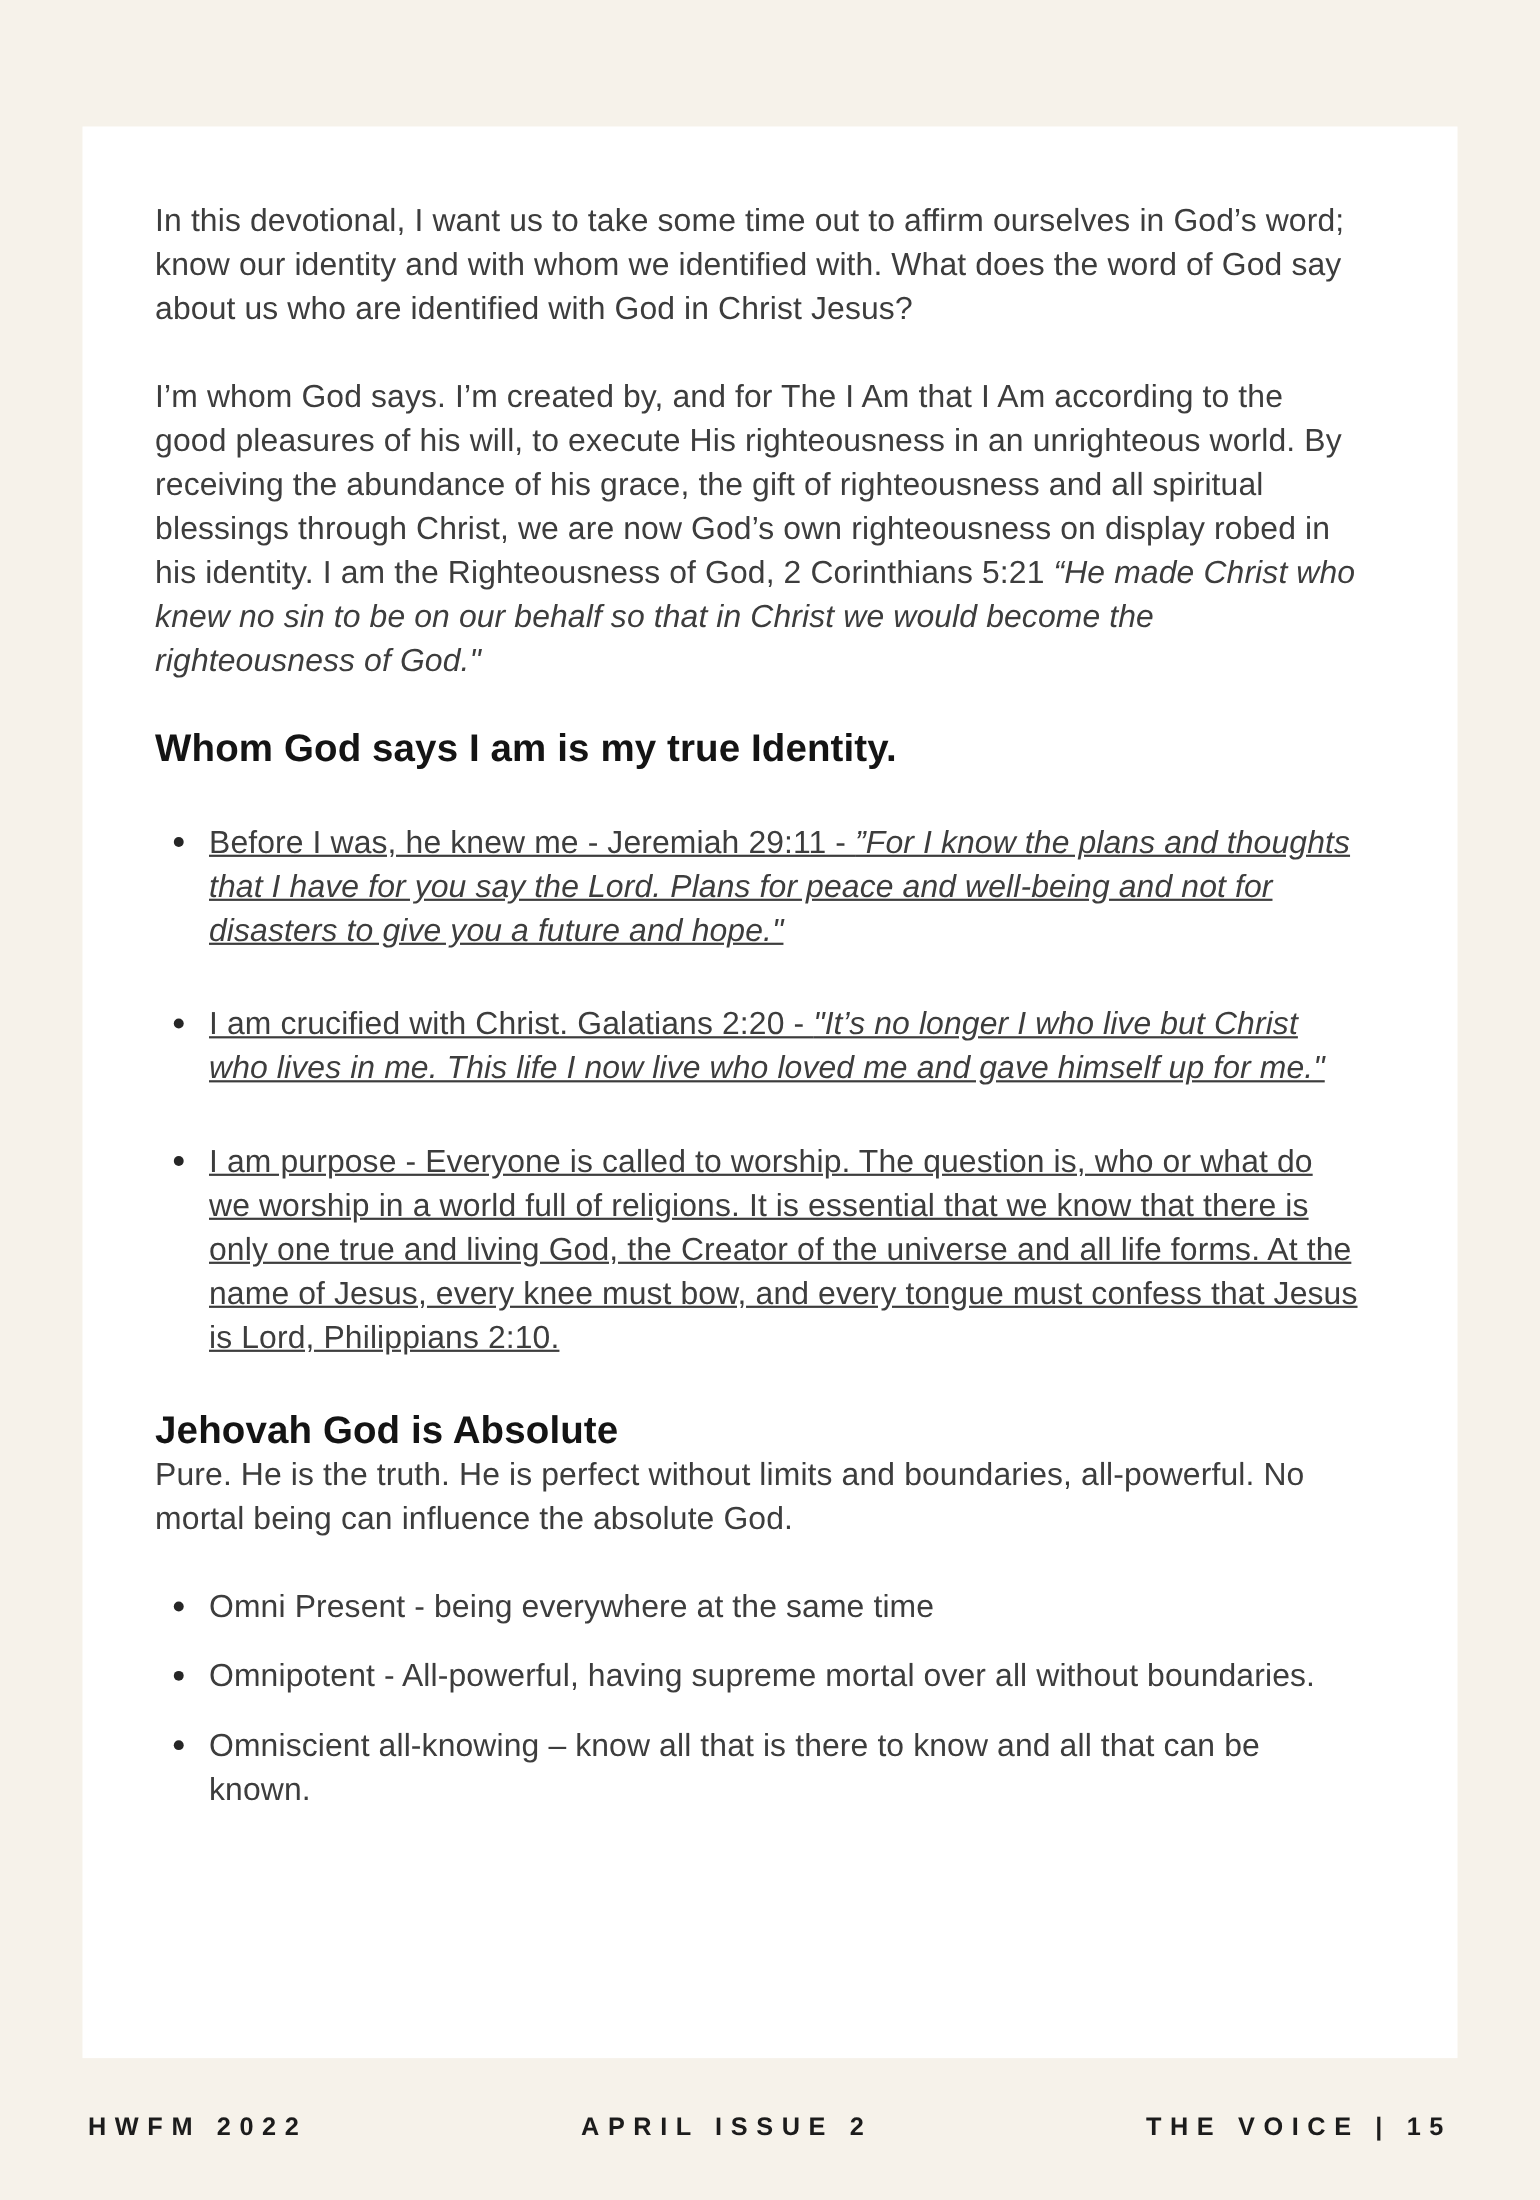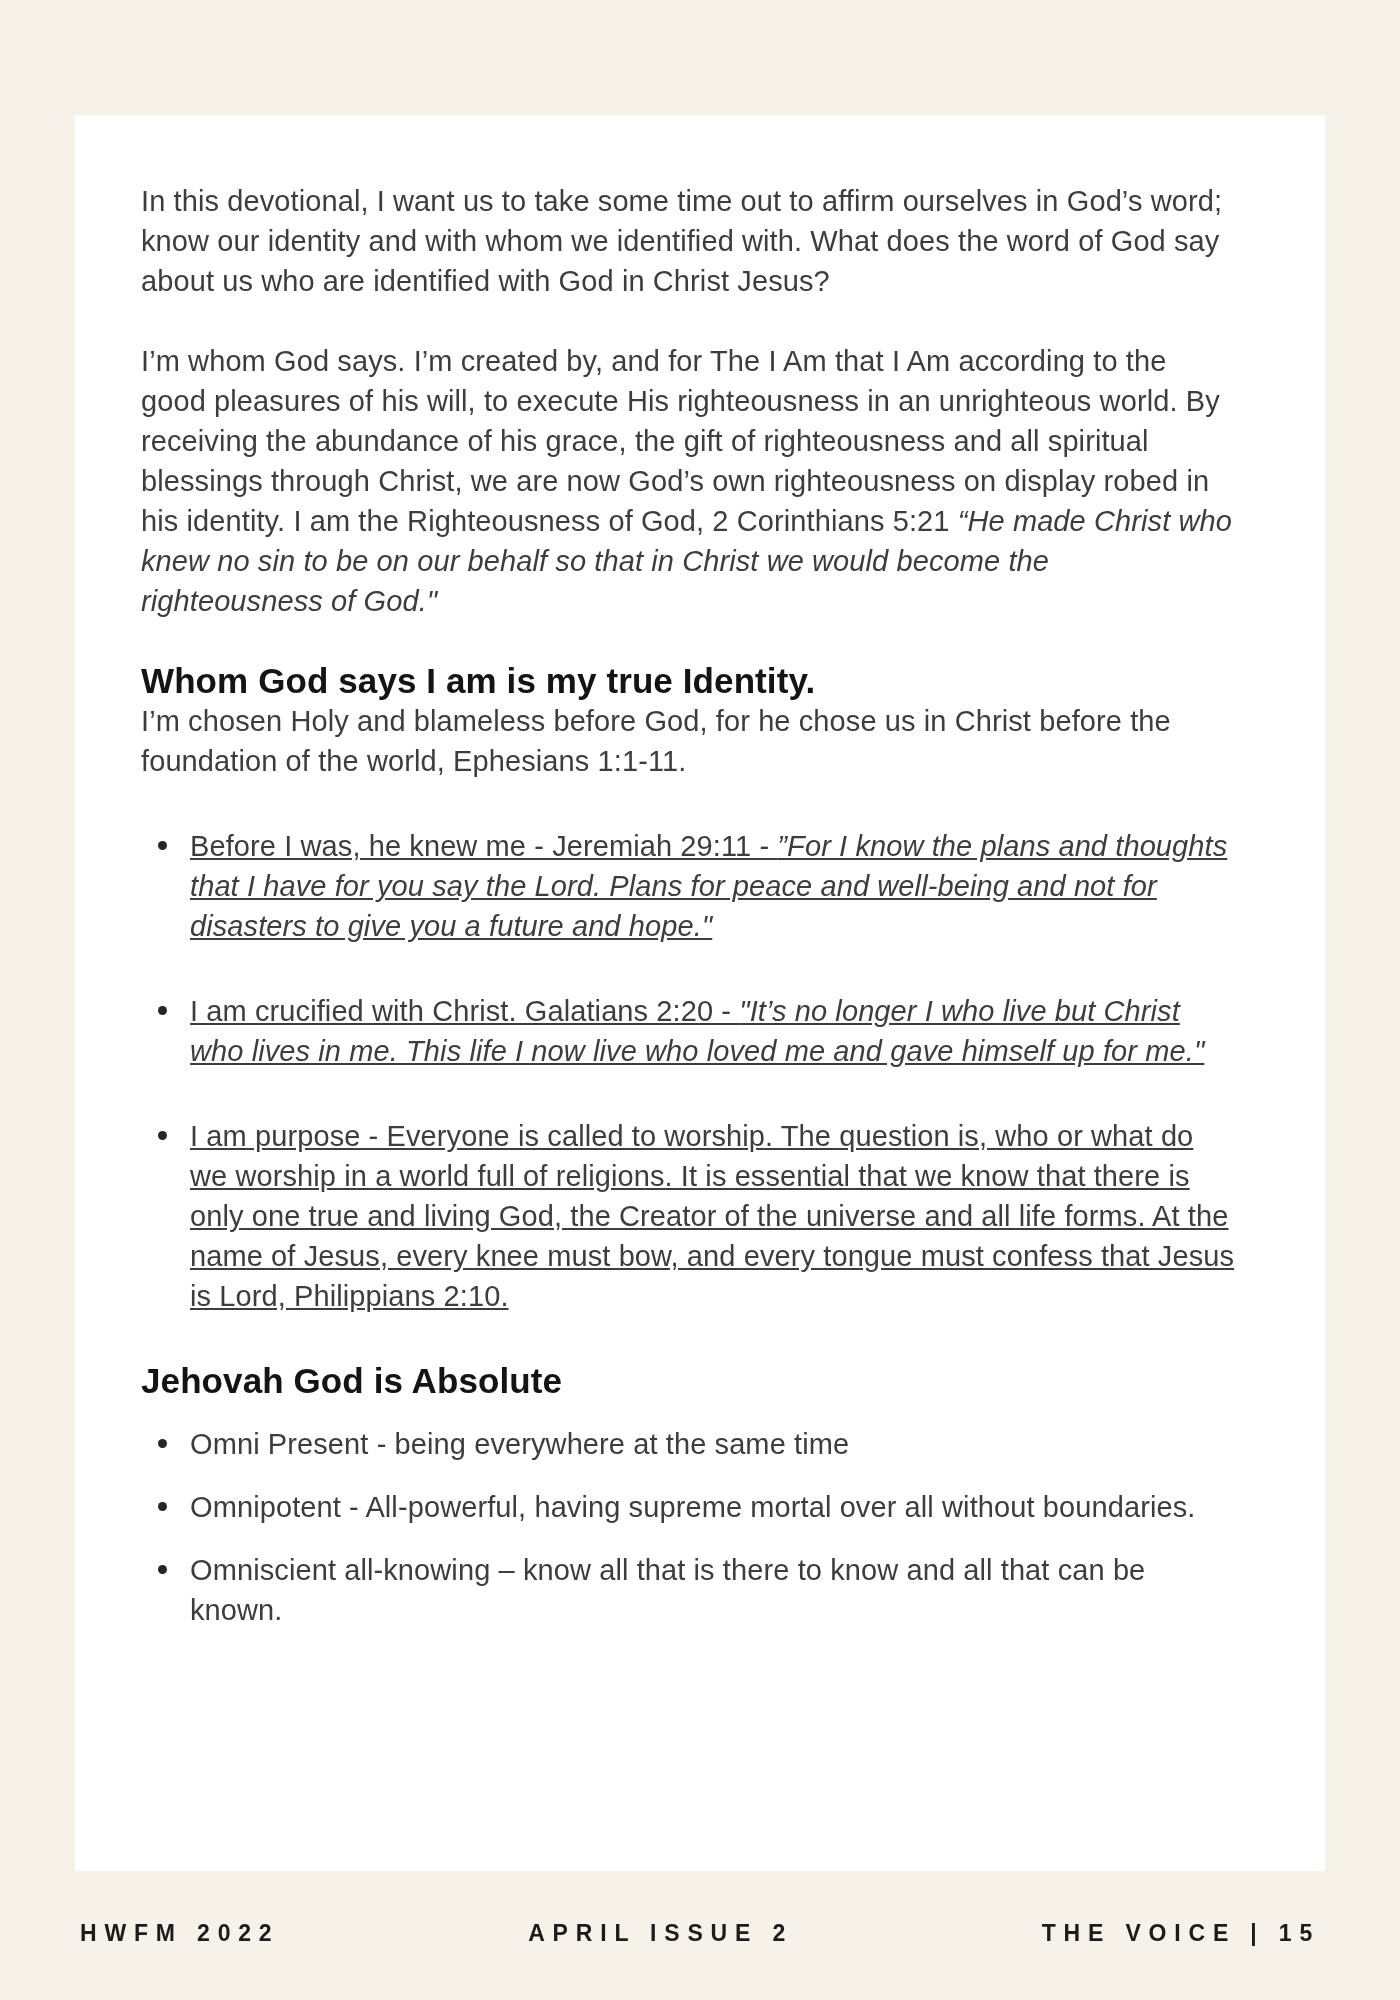--- a/index.html
+++ b/index.html
@@ -90,29 +90,29 @@
 <body>
 
 <div class="card">
   <div class="content">
 
     <p>In this devotional, I want us to take some time out to affirm ourselves in God’s word; know our identity and with whom we identified with. What does the word of God say about us who are identified with God in Christ Jesus?</p>
 
     <p><span>I’m whom God says. I’m created by, and for The I Am that I Am according to the good pleasures of his will, to execute His righteousness in an unrighteous world. By receiving the abundance of his grace, the gift of righteousness and all spiritual blessings through Christ, we are now God’s own righteousness on display robed in his identity. I am the Righteousness of God, 2 Corinthians 5:21 </span><em>“He made Christ who knew no sin to be on our behalf so that in Christ we would become the righteousness of God."</em></p>
 
     <h2>Whom God says I am is my true Identity.</h2>
-    <p>I’m chosen Holy and blameless before God, for he chose us in Christ before the foundation of the world, Ephesians 1:1-11.</p>
 
     <ul class="spaced">
       <li><span>Before I was, he knew me - Jeremiah 29:11 - </span><em>”For I know the plans and thoughts that I have for you say the Lord. Plans for peace and well-being and not for disasters to give you a future and hope."</em></li>
       <li><span>I am crucified with Christ. Galatians 2:20 -  </span><em>"It’s no longer I who live but Christ who lives in me. This life I now live who loved me and gave himself up for me."</em></li>
       <li><span>I am purpose -  Everyone is called to worship. The question is, who or what do we worship in a world full of religions. It is essential that we know that there is only one true and living God, the Creator of the universe and all life forms. At the name of Jesus, every knee must bow, and every tongue must confess that Jesus is Lord, Philippians 2:10.</span><em></em></li>
     </ul>
 
     <h2>Jehovah God is Absolute</h2>
+    <p>Pure. He is the truth. He is perfect without limits and boundaries, all-powerful. No mortal being can influence the absolute God.</p>
 
     <ul class="tight">
       <li><span>Omni Present - being everywhere at the same time</span></li>
       <li><span>Omnipotent - All-powerful, having supreme mortal over all without boundaries.</span></li>
       <li><span>Omniscient all-knowing – know all that is there to know and all that can be known.</span></li>
     </ul>
 
 
   </div>
 </div>

